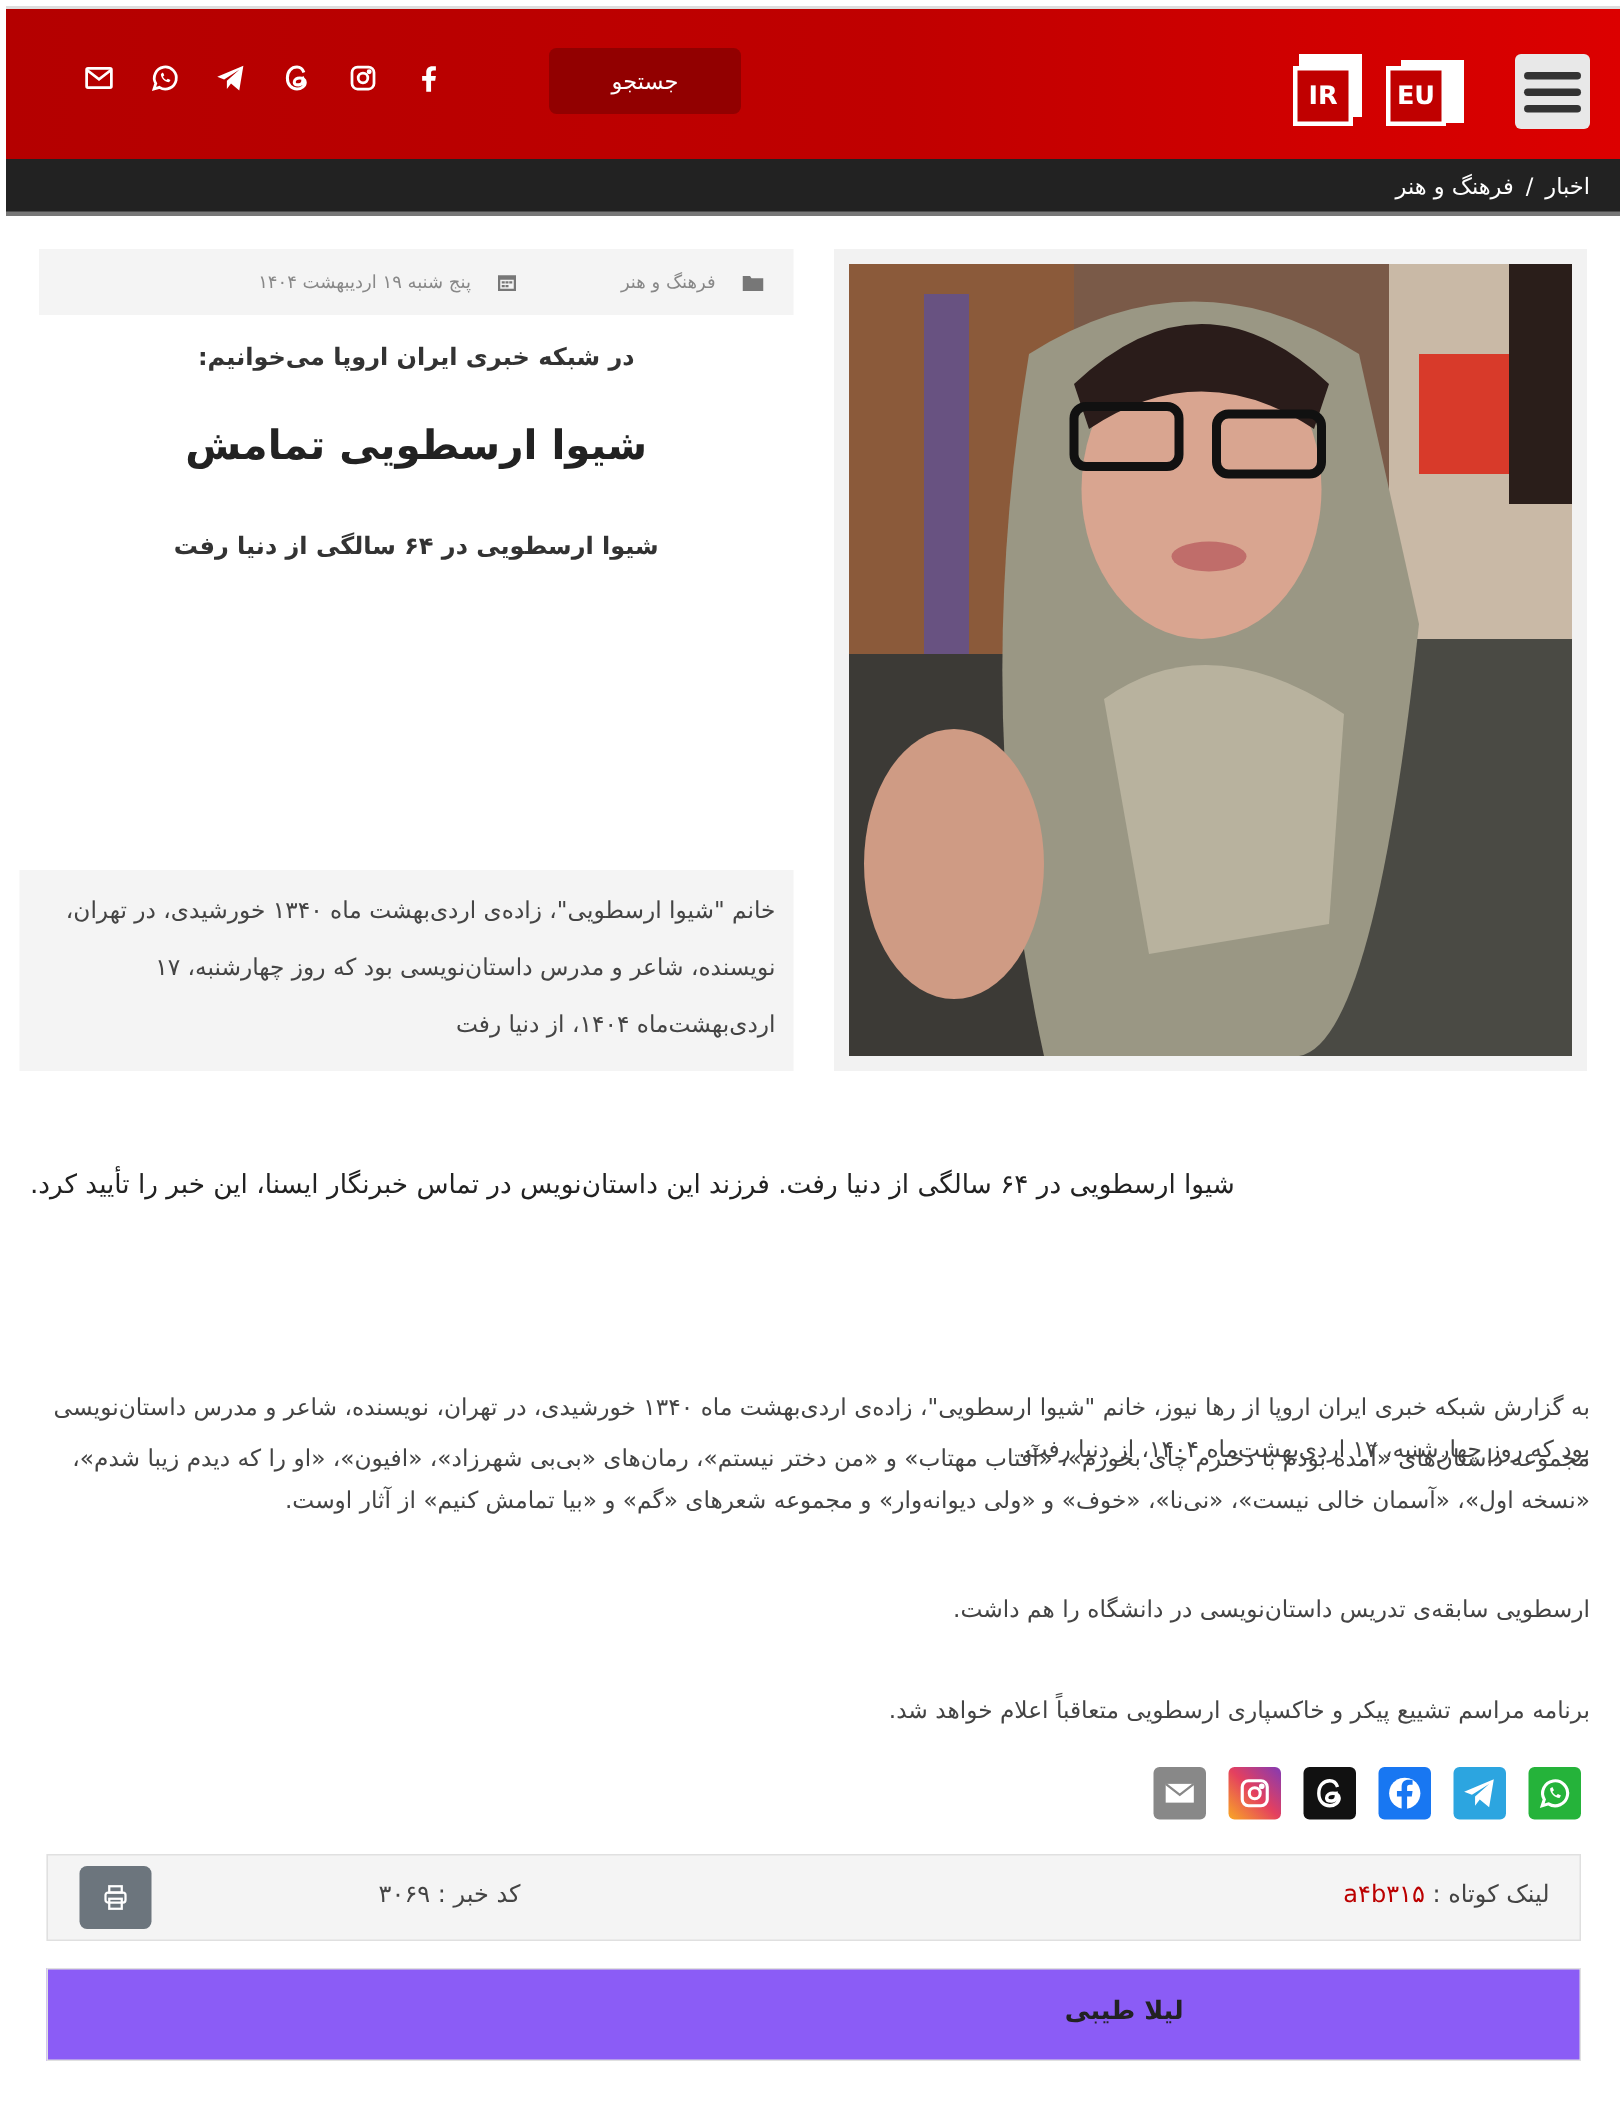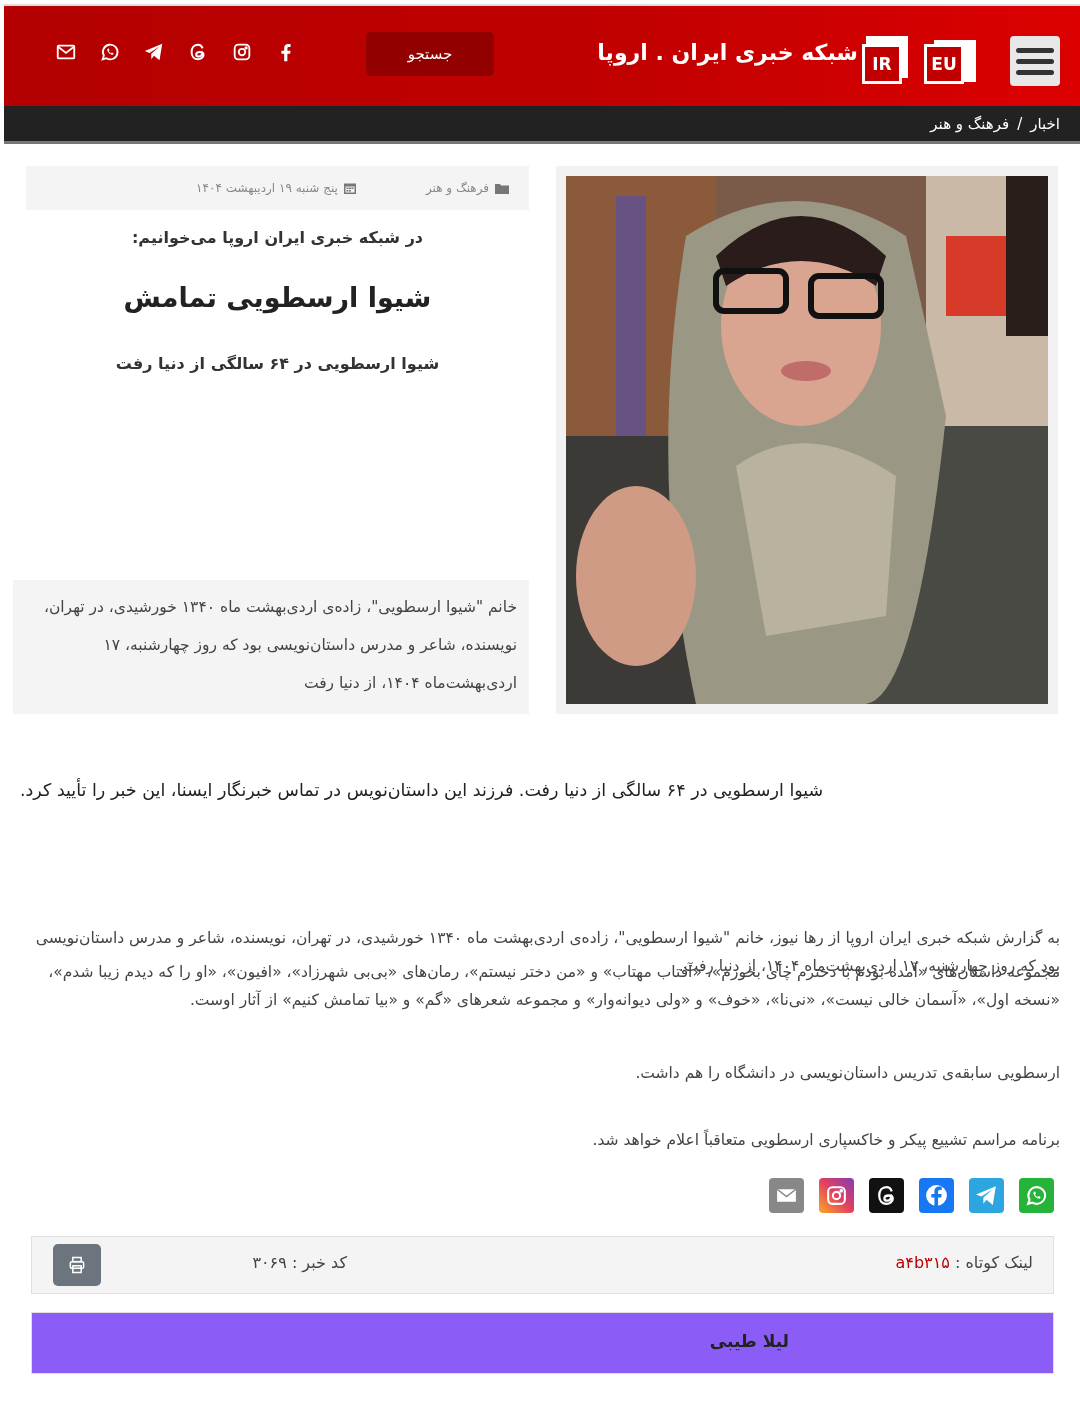--- a/index.html
+++ b/index.html
@@ -52,21 +52,21 @@
   .photo-frame { position: absolute; left: 556px; top: 166px; width: 502px; height: 548px; background: #f2f2f2; }
   .photo {
     position: absolute; left: 10px; top: 10px; width: 482px; height: 528px; overflow: hidden;
     background: linear-gradient(180deg, #6b4e3c 0%, #8a6a56 30%, #5c5a52 60%, #3e3c38 100%);
   }
 
   .meta-bar {
     position: absolute; left: 26px; top: 166px; width: 503px; height: 44px; background: #f4f4f4;
     display: flex; align-items: center; font-size: 12px; color: #888; padding-right: 20px; gap: 70px;
   }
-  .meta-item { display: flex; align-items: center; gap: 6px; text-align: right; }
+  .meta-item { display: flex; align-items: center; gap: 18px; text-align: right; }
   .kicker { position: absolute; left: 26px; top: 228px; width: 503px; text-align: center; font-weight: bold; font-size: 16px; color: #333; }
   .headline { position: absolute; left: 26px; top: 282px; width: 503px; text-align: center; font-weight: bold; font-size: 27px; color: #222; }
   .subhead { position: absolute; left: 26px; top: 354px; width: 503px; text-align: center; font-weight: bold; font-size: 16px; color: #333; }
   .summary {
     position: absolute; left: 13px; top: 580px; width: 516px; height: 134px; background: #f4f4f4;
     font-size: 15.5px; line-height: 38px; color: #444; padding: 8px 12px 0 12px; text-align: right;
   }
 
   .lead { position: absolute; left: 20px; top: 780px; width: 1040px; font-size: 17.5px; color: #222; text-align: left; }
   .body-text { position: absolute; left: 20px; width: 1040px; font-size: 15.5px; line-height: 28px; color: #444; text-align: right; }
@@ -106,21 +106,20 @@
     <span></span>
   </div>
   <div class="logo-box logo-eu">
     <div class="back"></div>
     <div class="front">EU</div>
   </div>
   <div class="logo-box logo-ir">
     <div class="back"></div>
     <div class="front">IR</div>
   </div>
-  <div class="site-title">شبکه خبری ایران . اروپا</div>
   <div class="search-btn">جستجو</div>
   <div class="social-top">
     <div class="ic">
       <svg viewBox="0 0 24 24" fill="none" stroke="#fff" stroke-width="2">
           <rect x="3" y="5" width="18" height="14" rx="1"></rect>
           <path d="M3 6l9 7 9-7"></path>
         </svg>
     </div>
     <div class="ic">
       <svg viewBox="0 0 24 24" fill="none" stroke="#fff" stroke-width="2">

